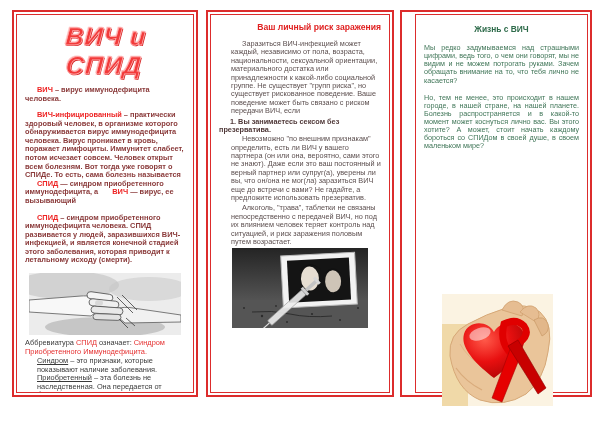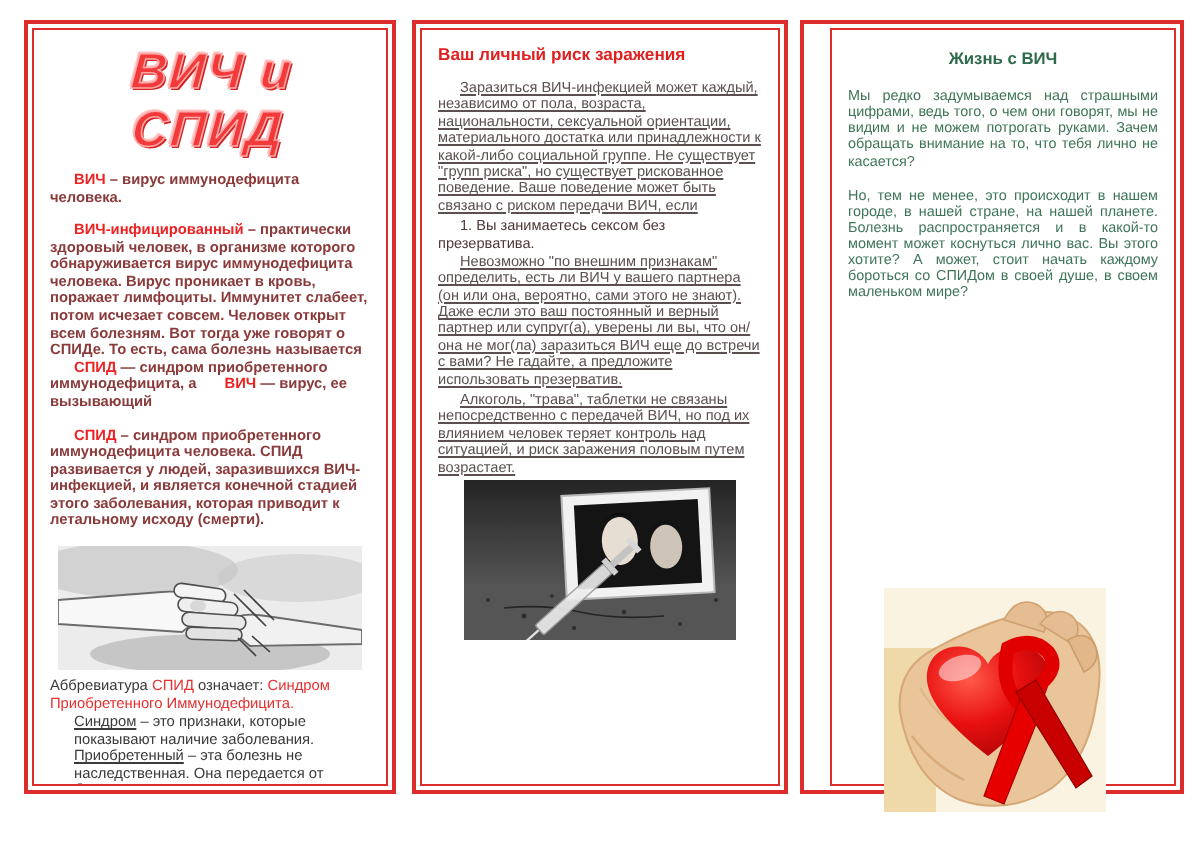--- a/index.html
+++ b/index.html
@@ -33,25 +33,25 @@
   .lp{font-size:7.4px;line-height:1.16;margin:0 0 8px 0;color:#8a3a3a;font-weight:bold;}
   .term{color:#ee2222;font-weight:bold;padding-left:12px;}
   .abbr{font-size:7.4px;line-height:1.16;margin:4px 0 1px 0;color:#3a3a3a;}
   .abbr .red{color:#e53030;}
   .defs{font-size:7.4px;line-height:1.16;color:#3a3a3a;margin-left:12px;}
   .defs .u{text-decoration:underline;text-align:center;}
   .photo-flow{display:block;margin:2px auto 2px auto;}
 
   
   .mid-header{
-    text-align:left;font-size:8.6px;font-weight:bold;color:#e01f1f;
+    text-align:right;font-size:8.6px;font-weight:bold;color:#e01f1f;
     margin:2px 0 8px 0;
   }
-  .mp{font-size:7.3px;line-height:1.15;margin:0 0 2px 0;color:#5c4f4f;text-indent:11px;text-decoration:underline;}
-  .mp-bold{font-size:7.3px;line-height:1.15;margin:0 0 1px 0;color:#4f3838;font-weight:normal;text-indent:11px;}
+  .mp{font-size:7.3px;line-height:1.15;margin:0 0 2px 12px;color:#5c4f4f;text-indent:11px;}
+  .mp-bold{font-size:7.3px;line-height:1.15;margin:0 0 1px 0;color:#4f3838;font-weight:bold;text-indent:11px;}
 
   
   .rp-header{
     text-align:center;font-size:8.4px;font-weight:bold;color:#2e6b4a;
     margin:4px 0 10px 0;
   }
   .rp{font-size:7.2px;line-height:1.13;margin:0 0 9px 0;color:#3f7557;text-align:justify;}
   .heart-photo{position:absolute;left:40px;top:282px;z-index:5;}
 </style>
 </head>

